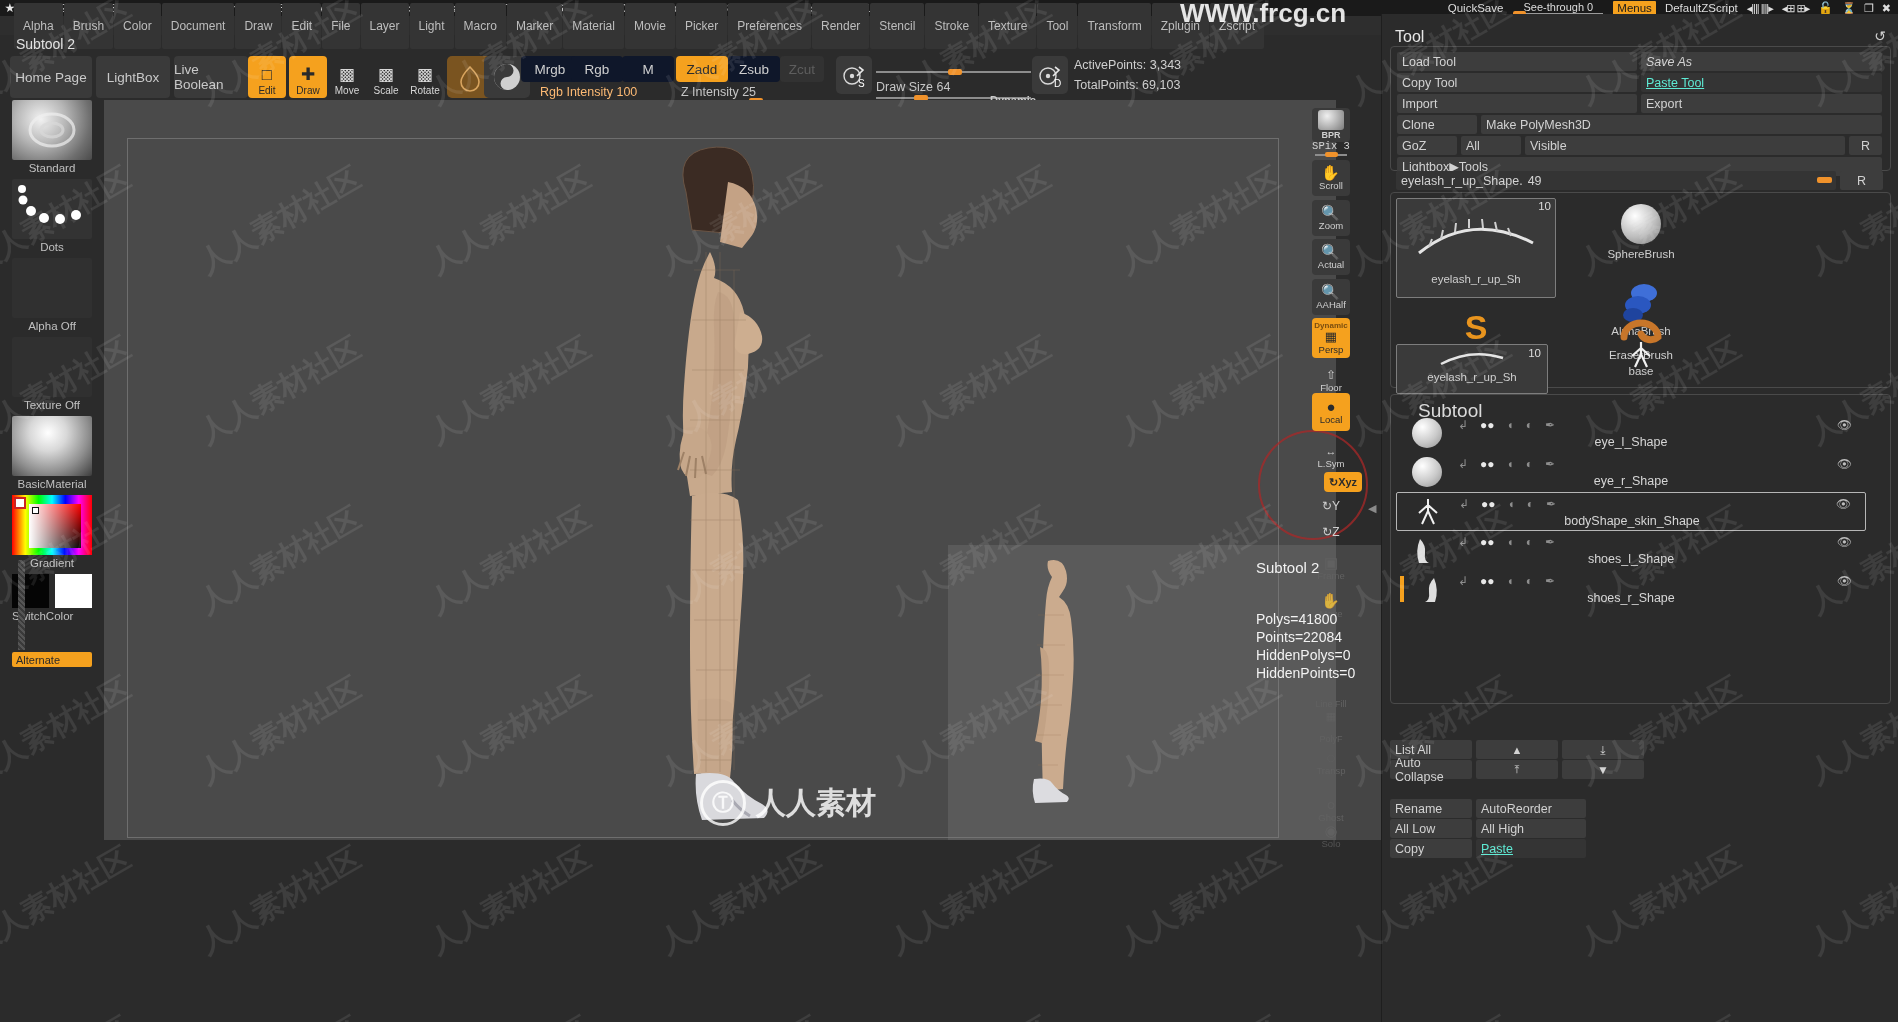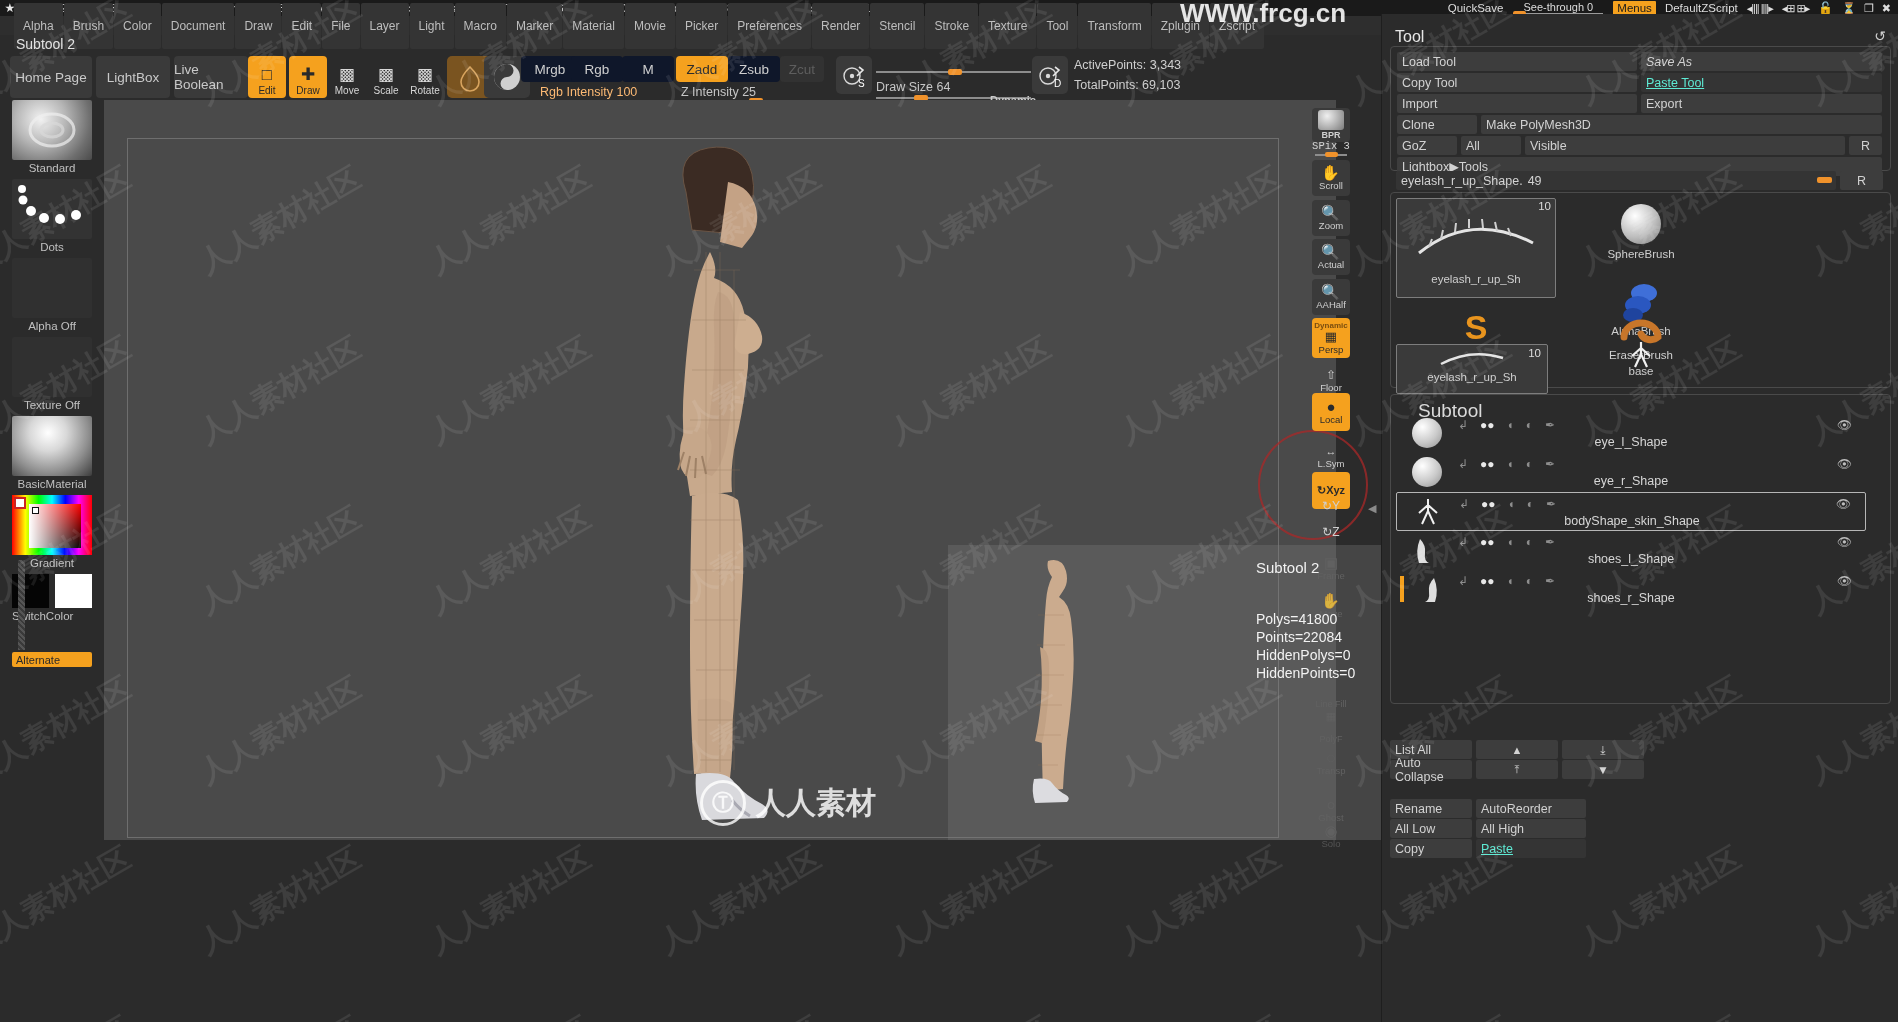--- a/index.html
+++ b/index.html
@@ -474,21 +474,21 @@
       <span>Floor</span>
     </div>
     <div class="rbtn on" style="top:293px; height:38px;">
       <span class="g">●</span>
       <span>Local</span>
     </div>
     <div class="rbtn flat" style="top:338px;">
       <span class="g" style="font-size:11px;">↔</span>
       <span>L.Sym</span>
     </div>
-    <div class="rbtn on" style="top:372px; height:37px;">
+    <div class="rbtn on" style="top:372px; height:20px;margin-left:12px;">
       <span style="font-size:11px;font-weight:bold;">↻<span>Xyz</span></span>
     </div>
     <div class="rbtn flat" style="top:394px; height:24px;">
       <span class="g" style="font-size:12px;">↻Y</span>
     </div>
     <div class="rbtn flat" style="top:420px; height:24px;">
       <span class="g" style="font-size:12px;">↻Z</span>
     </div>
     <div class="rbtn dim" style="top:450px;">
       <span class="g">▣</span>

